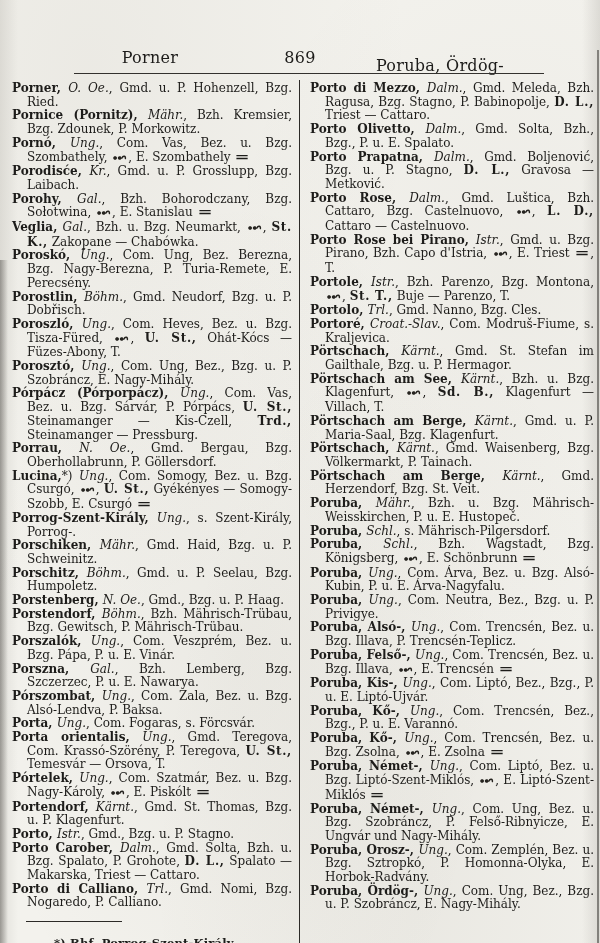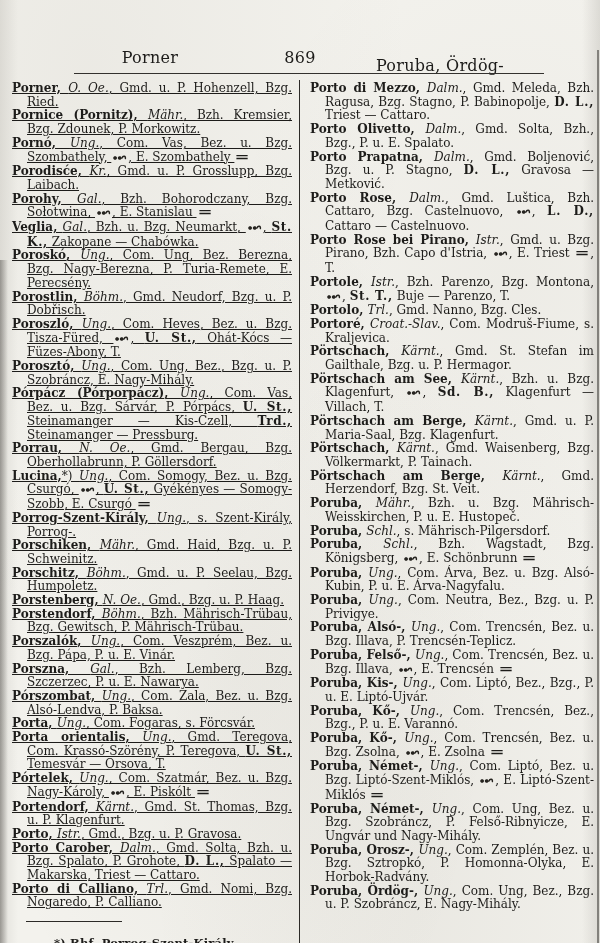--- a/index.html
+++ b/index.html
@@ -16,21 +16,21 @@
     color:#1d1c1a;
   }
   .h-left,.h-center,.h-right{position:absolute;top:48px;font-size:16px;letter-spacing:0.3px;}
   .h-left{left:0;width:300px;text-align:center;}
   .h-center{left:255px;width:90px;text-align:center;}
   .h-right{left:305px;width:270px;text-align:center;margin-top:8px;}
   .header-rule{position:absolute;top:73px;left:74px;width:470px;height:1.4px;background:#33312e;}
   .body{position:absolute;top:80px;left:0;right:0;bottom:0;display:flex;}
   .divider{position:absolute;top:0;bottom:0;left:299px;width:1.3px;background:#2c2a27;}
   .col{box-sizing:border-box;}
-  .col-left{width:299px;padding:2px 7px 0 12px;text-decoration:underline;}
+  .col-left{width:299px;padding:2px 7px 0 12px;}
   .col-right{width:301px;padding:2px 6px 0 11px;}
   .entry{
     margin:0;text-align:justify;
     font-size:12px;line-height:13.7px;
     padding-left:15px;text-indent:-15px;
   }
   .b{font-weight:bold;}
   .i{font-style:italic;}
   .m{font-weight:bold;letter-spacing:0.7px;}
   .eq{font-weight:bold;display:inline-block;transform:scaleX(1.5);margin:0 3px;text-indent:0;}
@@ -88,21 +88,21 @@
         <p class="entry"><span class="b">Porszalók, </span><span class="i">Ung.</span><span class="n">, Com. Veszprém, Bez. u. Bzg. Pápa, P. u. E. Vinár.</span></p>
         <p class="entry"><span class="b">Porszna, </span><span class="i">Gal.</span><span class="n">, Bzh. Lemberg, Bzg. Szczerzec, P. u. E. Nawarya.</span></p>
         <p class="entry"><span class="b">Pórszombat, </span><span class="i">Ung.</span><span class="n">, Com. Zala, Bez. u. Bzg. Alsó-Lendva, P. Baksa.</span></p>
         <p class="entry"><span class="b">Porta, </span><span class="i">Ung.</span><span class="n">, Com. Fogaras, s. Förcsvár.</span></p>
         <p class="entry"><span class="b">Porta orientalis, </span><span class="i">Ung.</span><span class="n">, Gmd. Teregova, Com. Krassó-Szörény, P. Teregova, </span><span class="m">U. St.,</span><span class="n"> Temesvár — Orsova, T.</span></p>
         <p class="entry"><span class="b">Pórtelek, </span><span class="i">Ung.</span><span class="n">, Com. Szatmár, Bez. u. Bzg. Nagy-Károly, </span><span class="ph" title="post-horn symbol"><svg width="15" height="8" viewBox="0 0 15 8">
               <path d="M1.2 4 C1.2 1.6 5 1.6 5 4 C5 6.4 1.2 6.4 1.2 4 Z M5.8 4 C5.8 1.6 9.6 1.6 9.6 4 C9.6 6.4 5.8 6.4 5.8 4 Z" fill="#25231f"></path>
               <path d="M9.8 4.2 C11 1.2 13.8 1.8 13.4 4.6" stroke="#25231f" stroke-width="1.4" fill="none" stroke-linecap="round"></path>
             </svg></span><span class="n">, E. Piskólt </span><span class="eq">=</span></p>
         <p class="entry"><span class="b">Portendorf, </span><span class="i">Kärnt.</span><span class="n">, Gmd. St. Thomas, Bzg. u. P. Klagenfurt.</span></p>
-        <p class="entry"><span class="b">Porto, </span><span class="i">Istr.</span><span class="n">, Gmd., Bzg. u. P. Gravosa.</span></p>
+        <p class="entry"><span class="b">Porto, </span><span class="i">Istr.</span><span class="n">, Gmd., Bzg. u. P. Stagno.</span></p>
         <p class="entry"><span class="b">Porto Carober, </span><span class="i">Dalm.</span><span class="n">, Gmd. Solta, Bzh. u. Bzg. Spalato, P. Grohote, </span><span class="m">D. L.,</span><span class="n"> Spalato — Makarska, Triest — Cattaro.</span></p>
         <p class="entry"><span class="b">Porto di Calliano, </span><span class="i">Trl.</span><span class="n">, Gmd. Nomi, Bzg. Nogaredo, P. Calliano.</span></p>
         <div class="footnote-rule"></div>
         <p class="footnote">*) Bhf. Porrog-Szent-Király.</p>
       </div>
     <div class="divider"></div>
     <div class="col col-right">
         <p class="entry"><span class="b">Porto di Mezzo, </span><span class="i">Dalm.</span><span class="n">, Gmd. Meleda, Bzh. Ragusa, Bzg. Stagno, P. Babinopolje, </span><span class="m">D. L.,</span><span class="n"> Triest — Cattaro.</span></p>
         <p class="entry"><span class="b">Porto Olivetto, </span><span class="i">Dalm.</span><span class="n">, Gmd. Solta, Bzh., Bzg., P. u. E. Spalato.</span></p>
         <p class="entry"><span class="b">Porto Prapatna, </span><span class="i">Dalm.</span><span class="n">, Gmd. Boljenović, Bzg. u. P. Stagno, </span><span class="m">D. L.,</span><span class="n"> Gravosa — Metković.</span></p>

